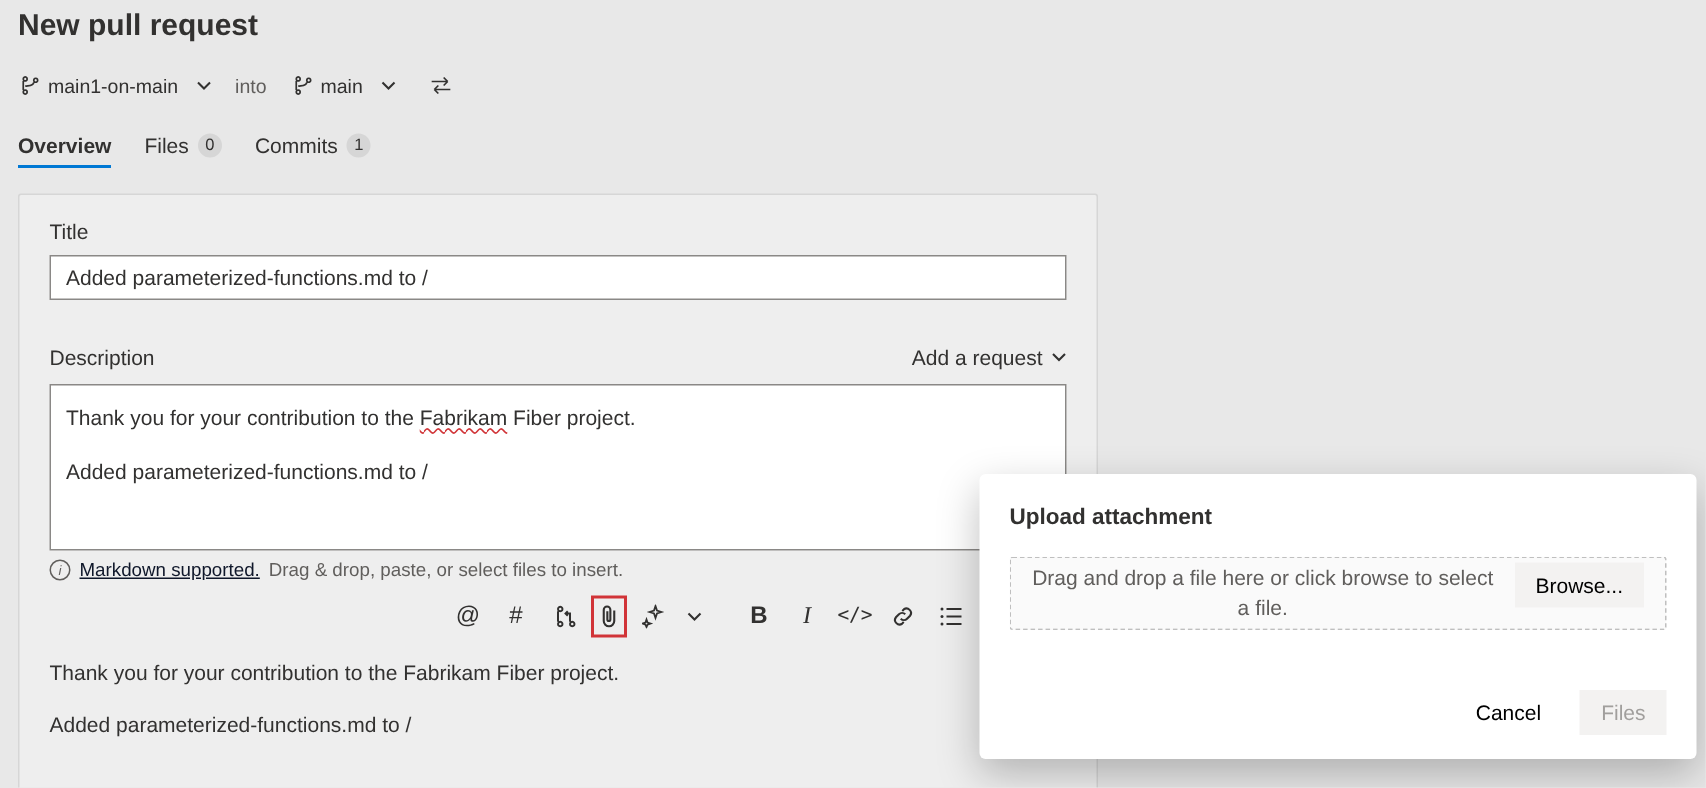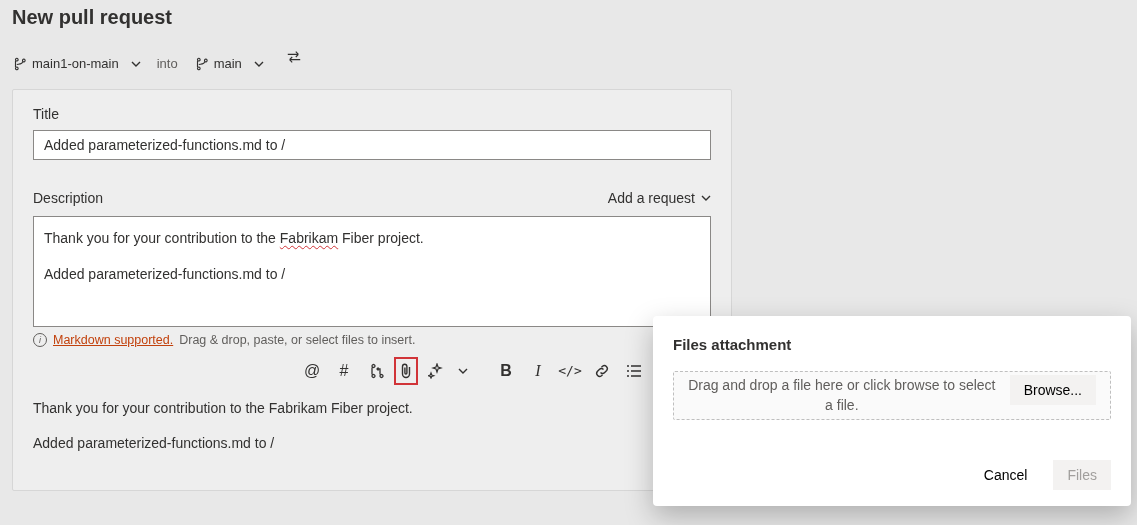--- a/index.html
+++ b/index.html
@@ -15,21 +15,21 @@
   }
   .page {
     padding: 6px 12px 12px 12px;
     height: 100%;
   }
   h1.page-title {
     font-size: 20px; font-weight: 600;
     margin: 0 0 14px 0;
   }
   .branch-row {
-    display: flex; align-items: flex-end; gap: 10px;
+    display: flex; align-items: center; gap: 10px;
     font-size: 13px; color: #323130;
     margin-bottom: 18px;
   }
   .branch-chip { display: inline-flex; align-items: center; gap: 6px; }
   .into { color: #605e5c; margin: 0 6px; }
   .chev { margin-left:6px; }
   svg.icon { display: inline-block; }
 
   
   .tabs {
@@ -88,21 +88,21 @@
   }
   .spell-err {
     text-decoration: underline wavy #d13438 1px;
     text-underline-offset: 2px;
   }
   .hint-row {
     display: flex; align-items: center; gap: 6px;
     color: #605e5c; font-size: 12.5px;
     margin-top: 6px;
   }
-  .hint-row a { color: #c2410c; }
+  .hint-row a { color: #0f172a; }
   .info-circle {
     display: inline-flex; width: 14px; height: 14px;
     border: 1px solid #605e5c; border-radius: 50%;
     align-items: center; justify-content: center;
     font-size: 9px; font-style: italic; color: #605e5c;
   }
   .hint-right { margin-left:auto; }
 
   .toolbar {
     display: flex; align-items: center; gap: 4px;
@@ -190,20 +190,33 @@
           <path d="M1 3l4 4 4-4" fill="none" stroke="#323130" stroke-width="1.4"></path>
         </svg>
     </span>
     <span class="tool" style="margin-left:6px;">
       <svg width="16" height="14" viewBox="0 0 18 14">
           <path d="M2 4h12m0 0l-3-3m3 3l-3 3M16 10H4m0 0l3 3m-3-3l3-3" fill="none" stroke="#323130" stroke-width="1.3"></path>
         </svg>
     </span>
   </div>
 
+  <div class="tabs">
+    <div class="tab active">
+      <span>Overview</span>
+    </div>
+    <div class="tab">
+      <span>Files</span>
+      <span class="badge">0</span>
+    </div>
+    <div class="tab">
+      <span>Commits</span>
+      <span class="badge">1</span>
+    </div>
+  </div>
 
   <div class="card">
     <label class="field-label">Title</label>
     <input class="input" value="Added parameterized-functions.md to /" style="">
 
     <div class="desc-row">
       <label class="field-label" style="margin:0;">Description</label>
       <span class="add-template">
         <span>Add a request</span>
         <svg class="chev" width="10" height="10" viewBox="0 0 10 10">
@@ -280,21 +293,21 @@
     </div>
 
     <div class="preview">
       <p>Thank you for your contribution to the Fabrikam Fiber project.</p>
       <p>Added parameterized-functions.md to /</p>
     </div>
   </div>
 </div>
 
 <div class="modal">
-  <h3>Files attachment</h3>
+  <h3>Upload attachment</h3>
   <div class="dropzone">
     <div class="dropzone-text">Drag and drop a file here or click browse to select a file.</div>
     <button class="btn">Browse...</button>
   </div>
   <div class="modal-actions">
     <button class="btn cancel">Cancel</button>
     <button class="btn disabled">Files</button>
   </div>
 </div>
 

